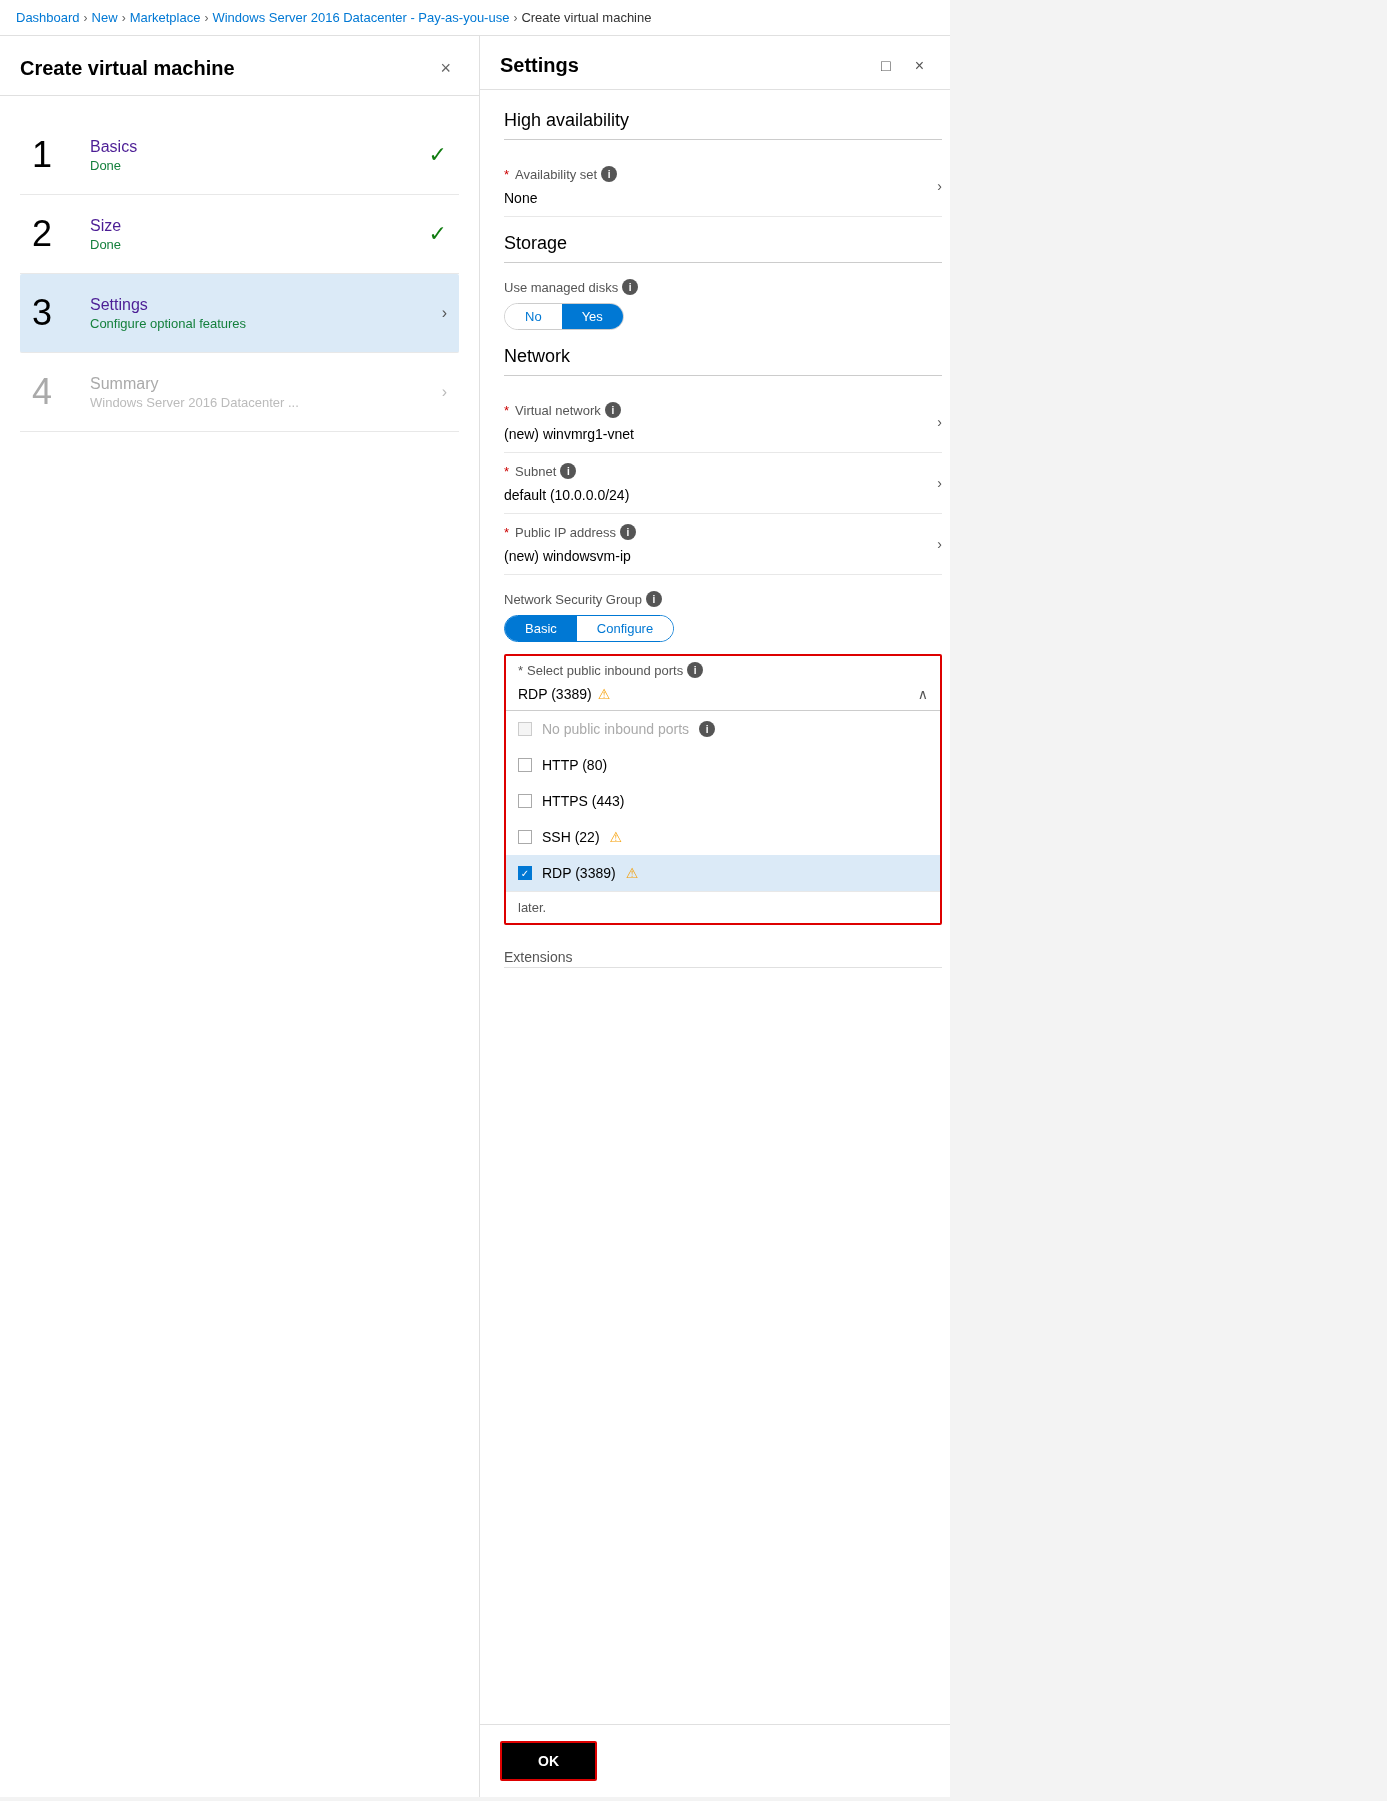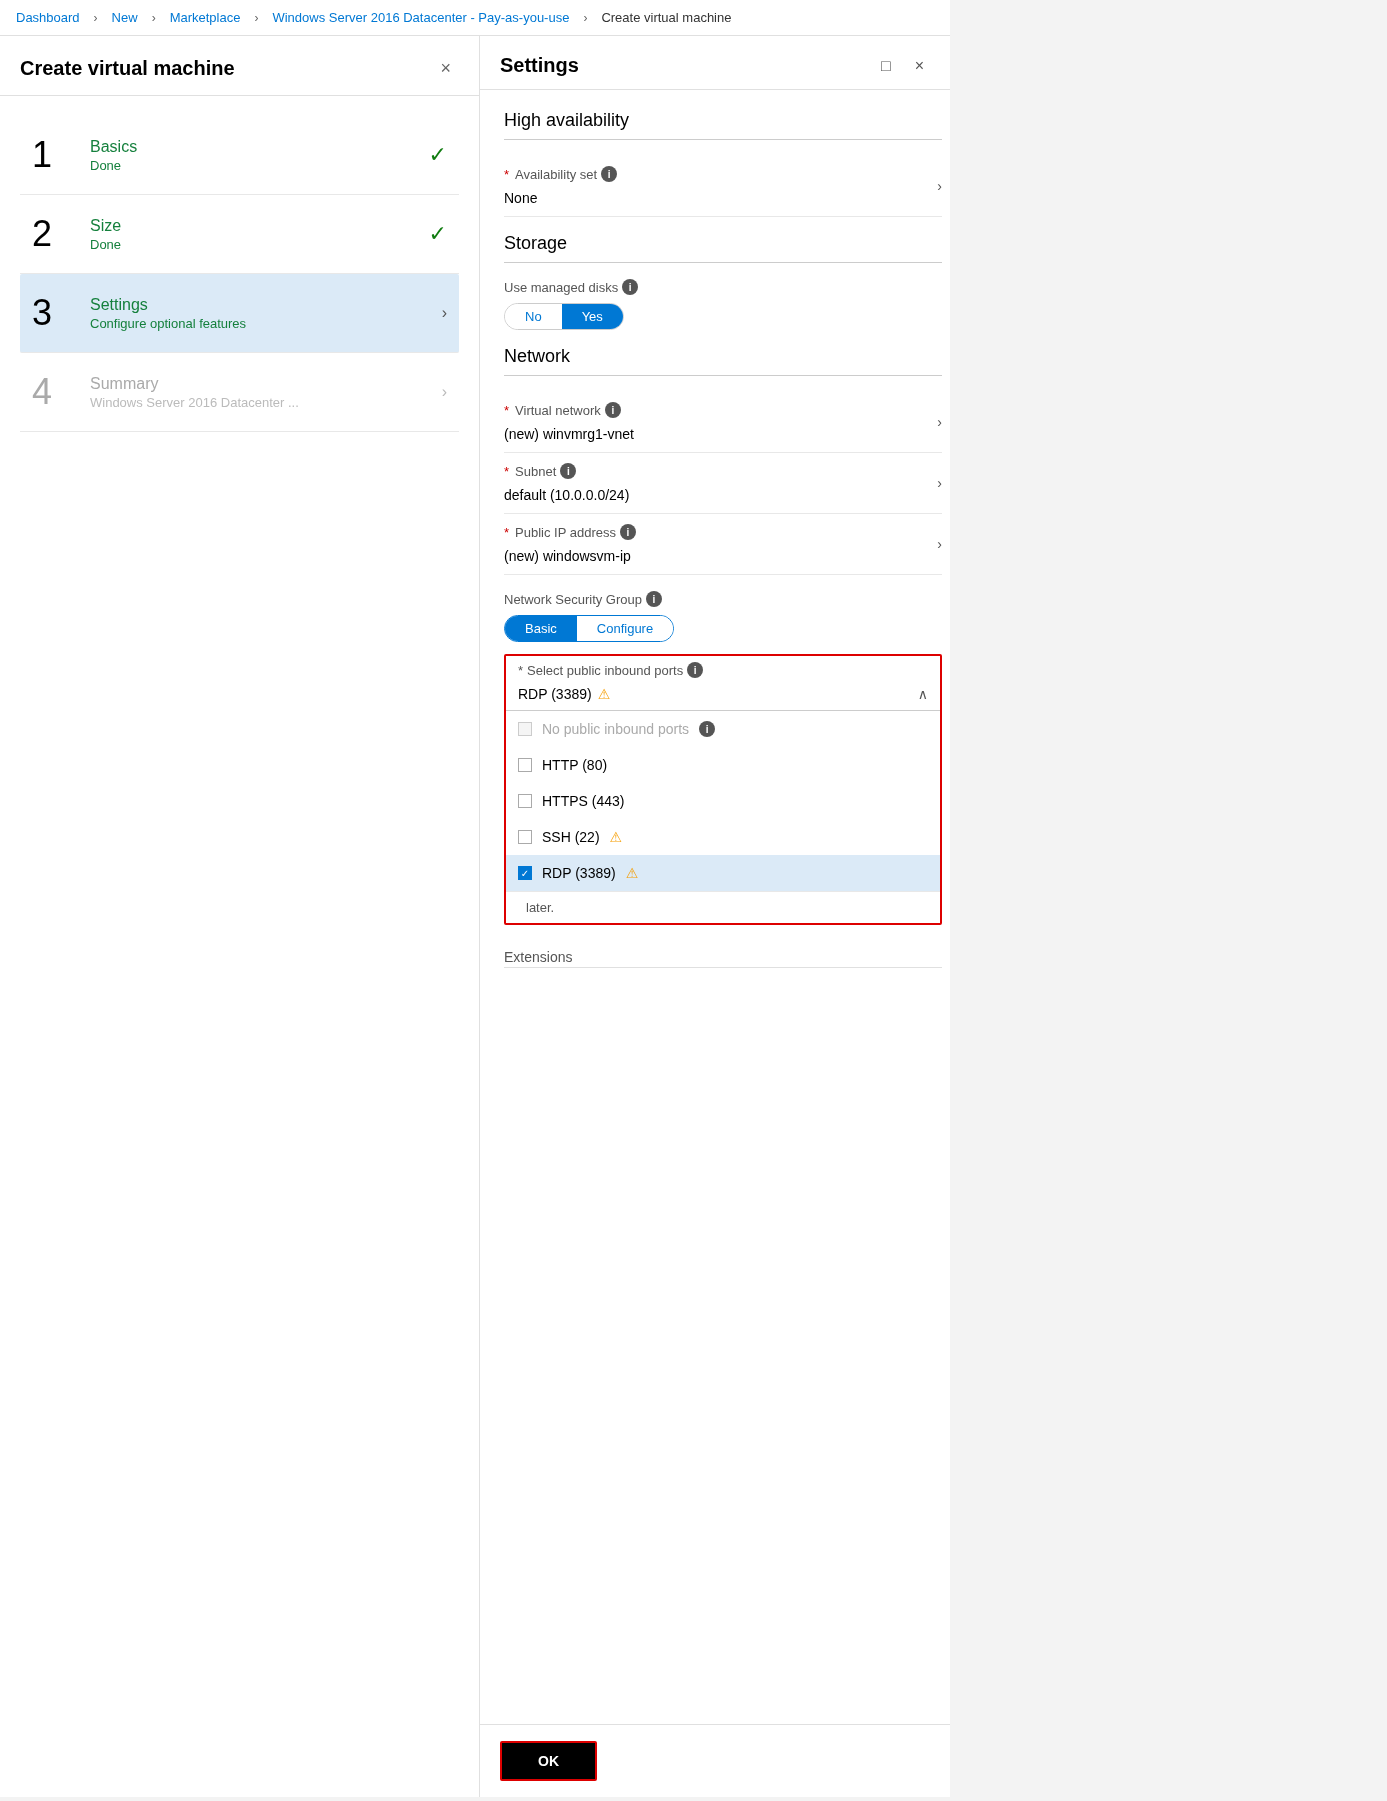--- a/index.html
+++ b/index.html
@@ -12,21 +12,21 @@
 
     
     .breadcrumb {
       display: flex;
       align-items: center;
       padding: 10px 16px;
       font-size: 13px;
       color: #0078d4;
       background: #fff;
       border-bottom: 1px solid #e0e0e0;
-      gap: 14px;
+      gap: 4px;
       flex-wrap: nowrap;
       overflow: hidden;
     }
     .breadcrumb a {
       color: #0078d4;
       text-decoration: none;
       white-space: nowrap;
     }
     .breadcrumb .sep {
       color: #666;
@@ -102,21 +102,21 @@
     .step-number.muted {
       color: #aaa;
     }
     .step-info {
       flex: 1;
       padding-left: 8px;
     }
     .step-name {
       font-size: 16px;
       font-weight: 500;
-      color: #15803d;
+      color: #4c1d95;
     }
     .step-name.muted {
       color: #aaa;
     }
     .step-sub {
       font-size: 13px;
       color: #15803d;
       margin-top: 2px;
     }
     .step-sub.muted {
@@ -365,21 +365,21 @@
       color: #fff;
       font-size: 10px;
     }
     .checkbox.disabled-check {
       border: 1px solid #ccc;
       background: #f5f5f5;
     }
 
     
     .later-text {
-      padding: 8px 20px;
+      padding: 8px 12px;
       font-size: 13px;
       color: #555;
       border-top: 1px solid #e8e8e8;
     }
 
     
     .ext-section {
       margin-top: 16px;
       padding-top: 8px;
     }

